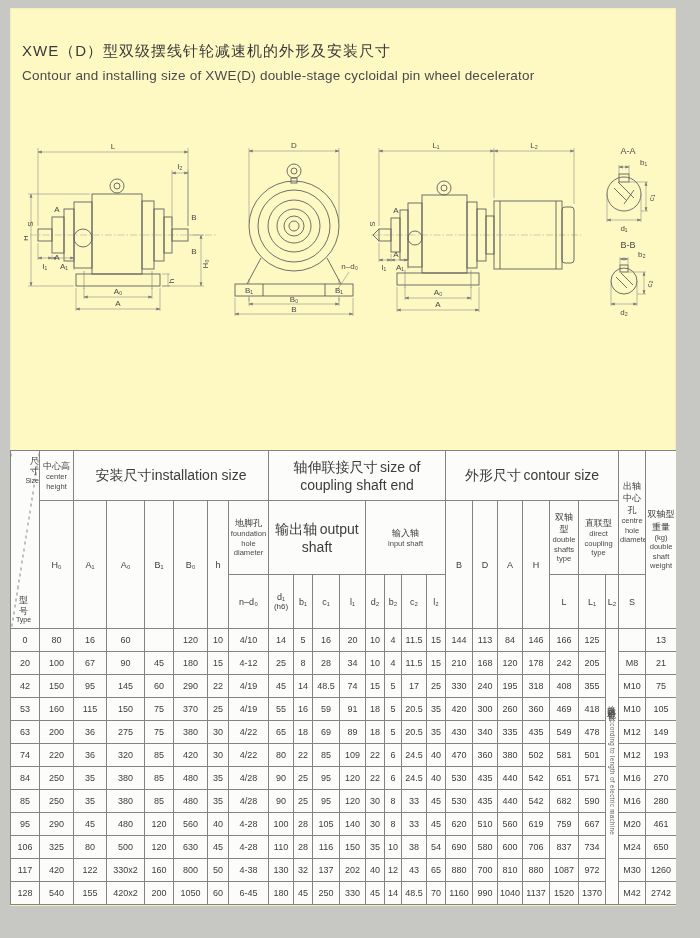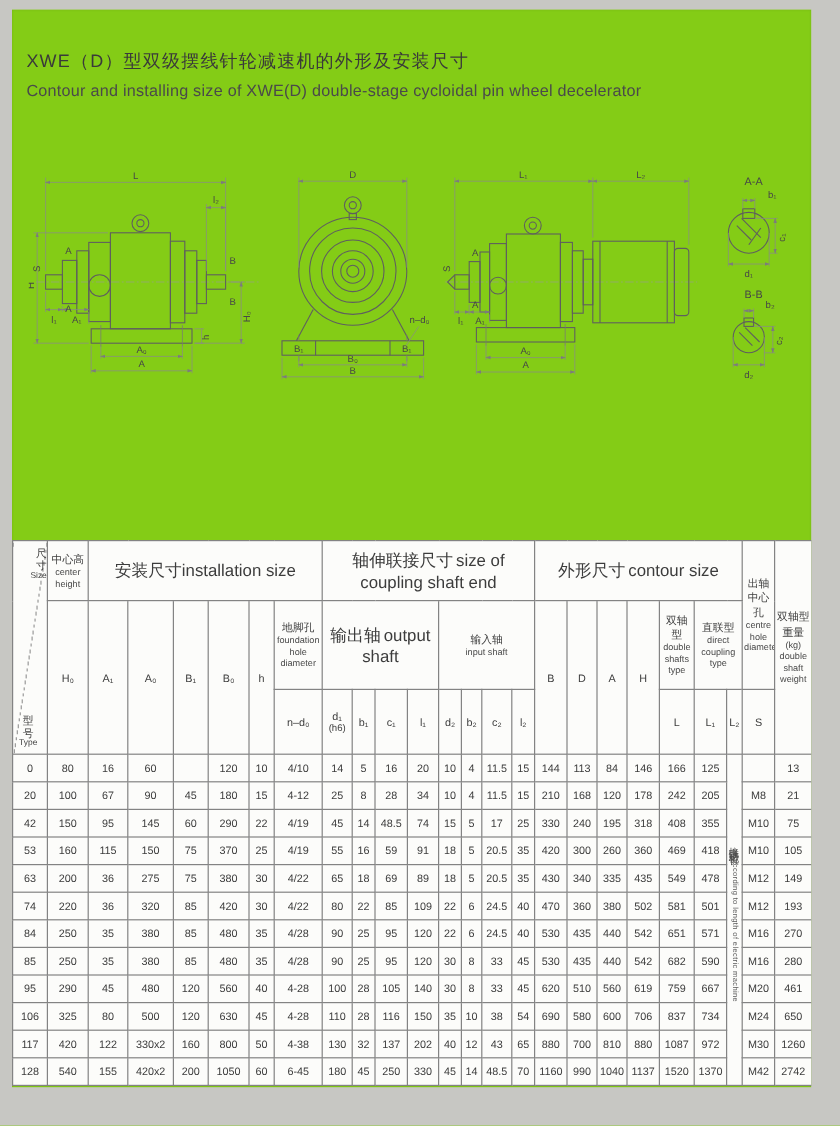--- a/index.html
+++ b/index.html
@@ -4,21 +4,21 @@
 <style>
   html,body { margin:0; padding:0; }
   body {
     width:700px; height:938px; position:relative;
     background:#c7c7c3;
     font-family:"Liberation Sans", sans-serif;
     -webkit-font-smoothing:antialiased;
   }
   .page {
     position:absolute; left:10px; top:8px; width:666px; height:898px;
-    background:#84cc16; color:#3d3d3d; overflow:hidden;
+    background:#fef9c3; color:#3d3d3d; overflow:hidden;
     box-shadow: inset 0 0 2px rgba(0,0,0,.15);
   }
   
   .title-block { position:absolute; left:12px; top:34px; }
   .title-zh { font-size:15px; letter-spacing:1px; color:#3a3a3a; font-weight:500; margin:0 0 7px 0; }
   .title-en { font-size:13.5px; color:#4a4a4a; font-weight:400; margin:0; letter-spacing:0.2px; }
   
   .drawings { position:absolute; left:14px; top:130px; width:640px; height:190px;
               display:flex; justify-content:space-between; align-items:flex-start; }
   svg.dwg { display:block; }

